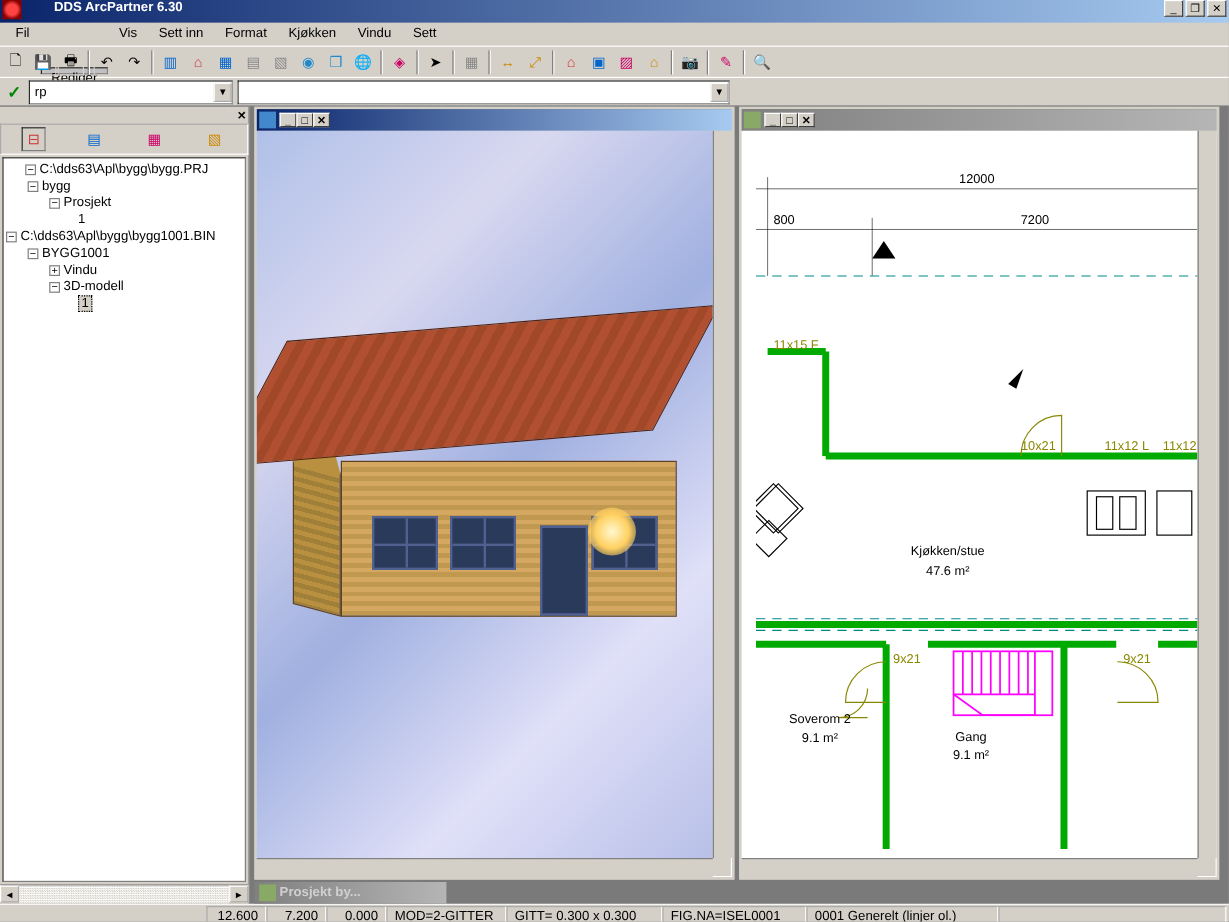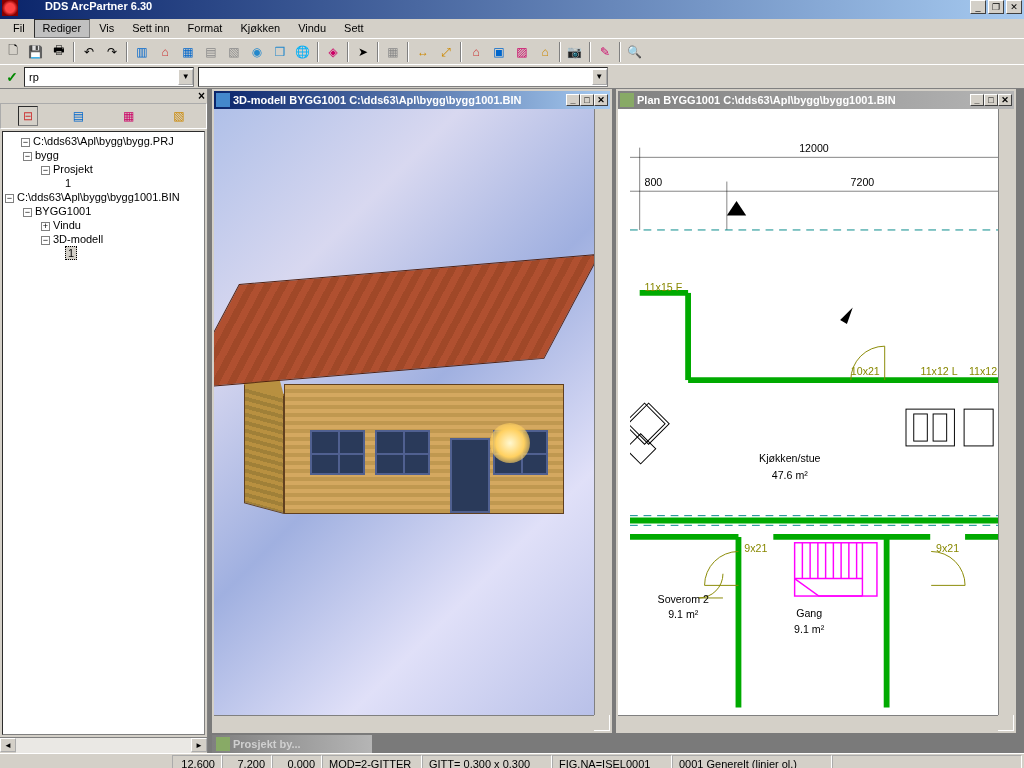--- a/index.html
+++ b/index.html
@@ -6,21 +6,21 @@
 body { background: #d4d0c8; width: 1024px; height: 768px; overflow: hidden; }
 
 .titlebar { background: linear-gradient(to right, #0a246a, #a6caf0); height: 19px; display: flex; align-items: flex-start; color: white; padding: 0 2px; gap: 24px; }
 .titlebar .appicon { width: 16px; height: 16px; background: radial-gradient(circle, #f44 40%, #800 70%); margin-right: 3px; }
 .titlebar .title { font-weight: bold; flex: 1; }
 .titlebar .winbtns { display: flex; gap: 2px; }
 .winbtn { width: 16px; height: 14px; background: #d4d0c8; border: 1px solid #fff; border-right-color: #404040; border-bottom-color: #404040; font-family: Marlett, Arial; font-size: 9px; display: flex; align-items: center; justify-content: center; color: black; }
 
 .menubar { background: #d4d0c8; height: 19px; display: flex; padding: 0 4px; }
 .menuitem { padding: 2px 8px; border: 1px solid transparent; }
-.menuitem[data-name="menu-rediger"] { border: 1px inset #808080; background: #c0c0c0; }
+.menuitem[data-name="menu-rediger"] { border: 1px inset #808080; background: #c0c0c0; margin-top: 37px; }
 
 .toolbar { background: #d4d0c8; height: 26px; border-top: 1px solid #fff; display: flex; align-items: center; padding: 2px; gap: 1px; }
 .tbtn { width: 22px; height: 22px; border: 1px solid #d4d0c8; display: flex; align-items: center; justify-content: center; }
 .tsep { width: 2px; height: 20px; border-left: 1px solid #808080; border-right: 1px solid #fff; margin: 0 2px; }
 
 .combobar { background: #d4d0c8; height: 24px; border-top: 1px solid #fff; display: flex; align-items: center; padding: 2px 4px; gap: 4px; }
 .checkicon { width: 16px; height: 16px; display: flex; align-items: center; justify-content: center; color: #080; font-weight: bold; font-size: 14px; }
 .combo { height: 20px; background: white; border: 1px inset #808080; display: flex; align-items: center; }
 .combo input { border: none; outline: none; padding: 0 4px; height: 16px; width: 100%; }
 .combo .dd { width: 16px; height: 16px; background: #d4d0c8; border: 1px outset #fff; display: flex; align-items: center; justify-content: center; font-size: 8px; }
@@ -237,21 +237,20 @@
       <div style="flex:1;background:repeating-conic-gradient(#d4d0c8 0 25%,#fff 0 50%) 50%/2px 2px"></div>
       <div class="sb" data-name="scroll-right-icon">►</div>
     </div>
   </div>
 
   <div class="mdi" data-name="mdi-area">
 
     <div class="mdi-window" style="left:4px;top:0;width:400px;height:644px" data-name="window-3d-model">
       <div class="mdi-title active" data-name="window-3d-titlebar">
         <div class="mdiicon" data-name="window-icon"></div>
-        <div class="mtxt" data-name="window-3d-title">3D-modell  BYGG1001  C:\dds63\Apl\bygg\bygg1001.BIN</div>
         <div class="winbtn" data-name="mdi-minimize-button">_</div>
         <div class="winbtn" data-name="mdi-maximize-button">□</div>
         <div class="winbtn" data-name="mdi-close-button">✕</div>
       </div>
       <div class="mdi-content view3d" style="width:380px;height:608px" data-name="3d-viewport">
         <div class="house" data-name="house-3d-model">
           <div class="walls">
             <div class="wallside"></div>
             <div class="gable"></div>
             <div class="wallfront">
@@ -267,21 +266,20 @@
             </div>
         </div>
       </div>
       <div class="mdi-scroll-v" data-name="v-scrollbar"></div>
       <div class="mdi-scroll-h" data-name="h-scrollbar"></div>
     </div>
 
     <div class="mdi-window" style="left:408px;top:0;width:400px;height:644px" data-name="window-plan">
       <div class="mdi-title inactive" data-name="window-plan-titlebar">
         <div class="mdiicon" style="background:#8a6" data-name="window-icon"></div>
-        <div class="mtxt" data-name="window-plan-title">Plan  BYGG1001  C:\dds63\Apl\bygg\bygg1001.BIN</div>
         <div class="winbtn" data-name="mdi-minimize-button">_</div>
         <div class="winbtn" data-name="mdi-maximize-button">□</div>
         <div class="winbtn" data-name="mdi-close-button">✕</div>
       </div>
       <div class="mdi-content planview" style="width:380px;height:608px" data-name="plan-viewport">
         <svg viewBox="0 0 380 608">
 
           <g stroke="#000" fill="none" stroke-width="0.5">
             <line x1="0" y1="40" x2="380" y2="40"></line>
             <line x1="0" y1="75" x2="380" y2="75"></line>

